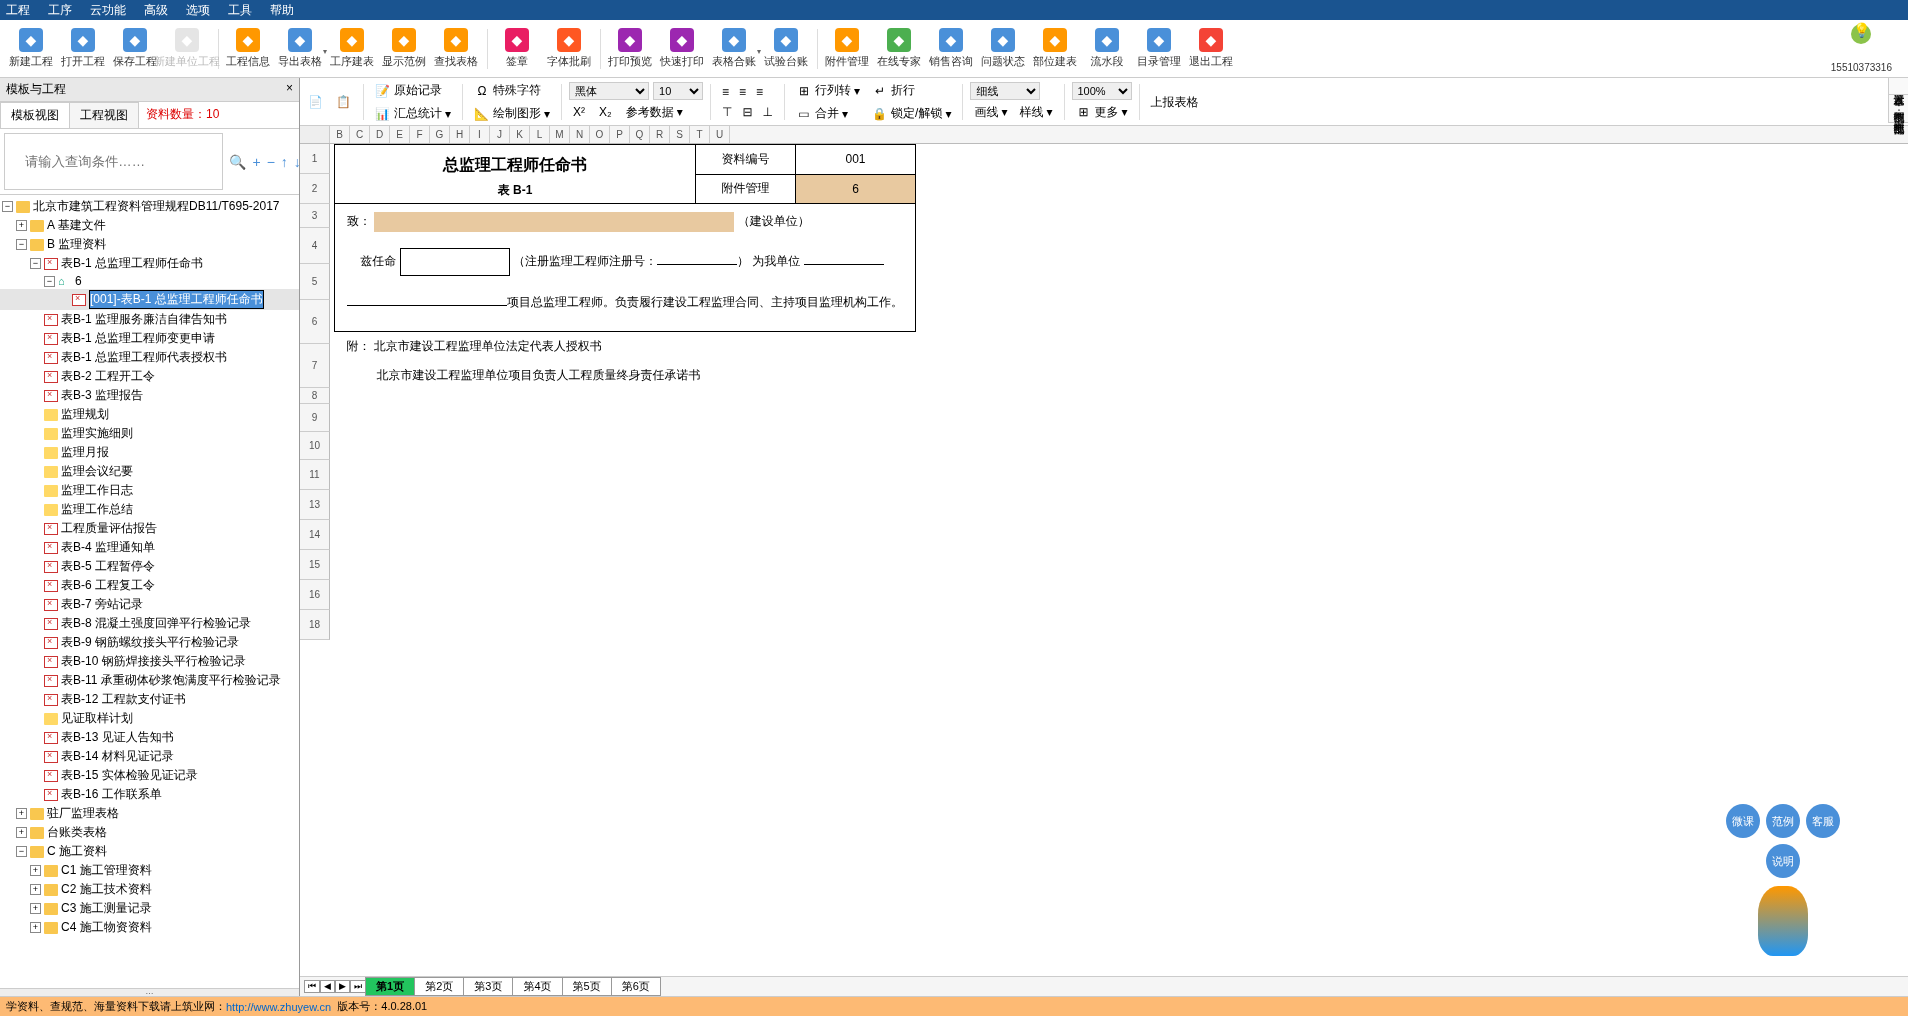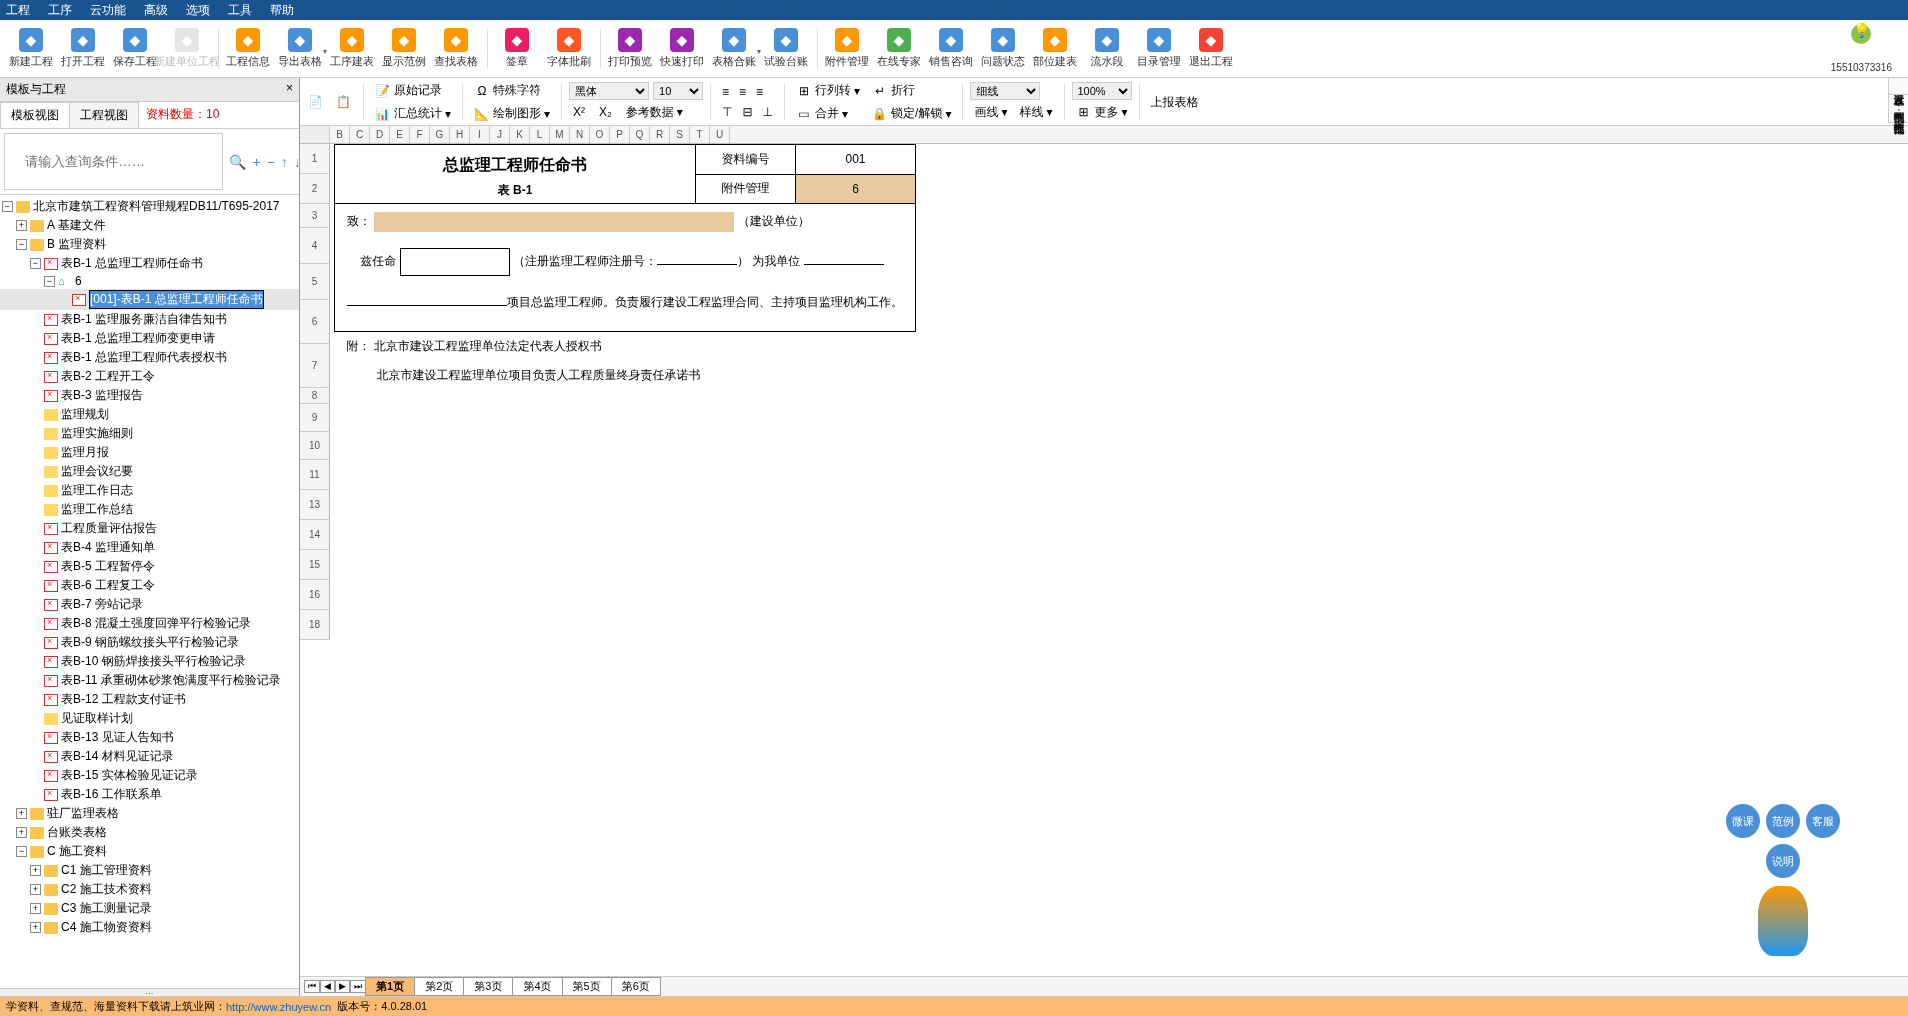--- a/index.html
+++ b/index.html
@@ -68,21 +68,21 @@
 .form-table td { border: 1px solid #000; padding: 4px 8px; font-size: 12px; }
 .form-title { text-align: center; font-weight: bold; font-size: 16px; padding: 6px; }
 .form-sub { text-align: center; font-weight: bold; }
 .bg-tan { background: #e8c9a0; }
 .underline-field { display: inline-block; border-bottom: 1px solid #000; min-width: 80px; height: 14px; }
 
 .sheet-tabs { height: 20px; display: flex; align-items: center; border-top: 1px solid #ccc; background: #f5f5f5; padding: 0 4px; }
 .sheet-tab-nav { display: flex; gap: 0; }
 .sheet-tab-nav span { border: 1px solid #999; padding: 0 3px; cursor: pointer; font-size: 9px; background: #fff; }
 .sheet-tab { border: 1px solid #999; padding: 1px 10px; background: #fff; cursor: pointer; margin-left: -1px; font-size: 11px; }
-.sheet-tab.active { background: #fdba74; font-weight: bold; }
+.sheet-tab.active { background: #22c55e; font-weight: bold; }
 
 .statusbar { height: 20px; background: #fdba74; border-top: 1px solid #ccc; display: flex; align-items: center; padding: 0 6px; font-size: 11px; }
 .statusbar a { color: #06c; }
 
 .right-tabs { position: absolute; right: 0; top: 78px; width: 20px; background: #f9f9f9; border-left: 1px solid #ccc; }
 .right-tab { writing-mode: vertical-rl; padding: 8px 2px; border-bottom: 1px solid #ccc; cursor: pointer; font-size: 11px; }
 
 .assistant { position: fixed; right: 50px; bottom: 60px; text-align: center; }
 .assistant-robot { width: 50px; height: 70px; background: linear-gradient(#ff9800, #2196f3); border-radius: 40% 40% 30% 30%; margin: 0 auto; position: relative; }
 .assistant-bubbles { display: flex; flex-wrap: wrap; gap: 6px; justify-content: center; margin-bottom: 8px; width: 150px; }

